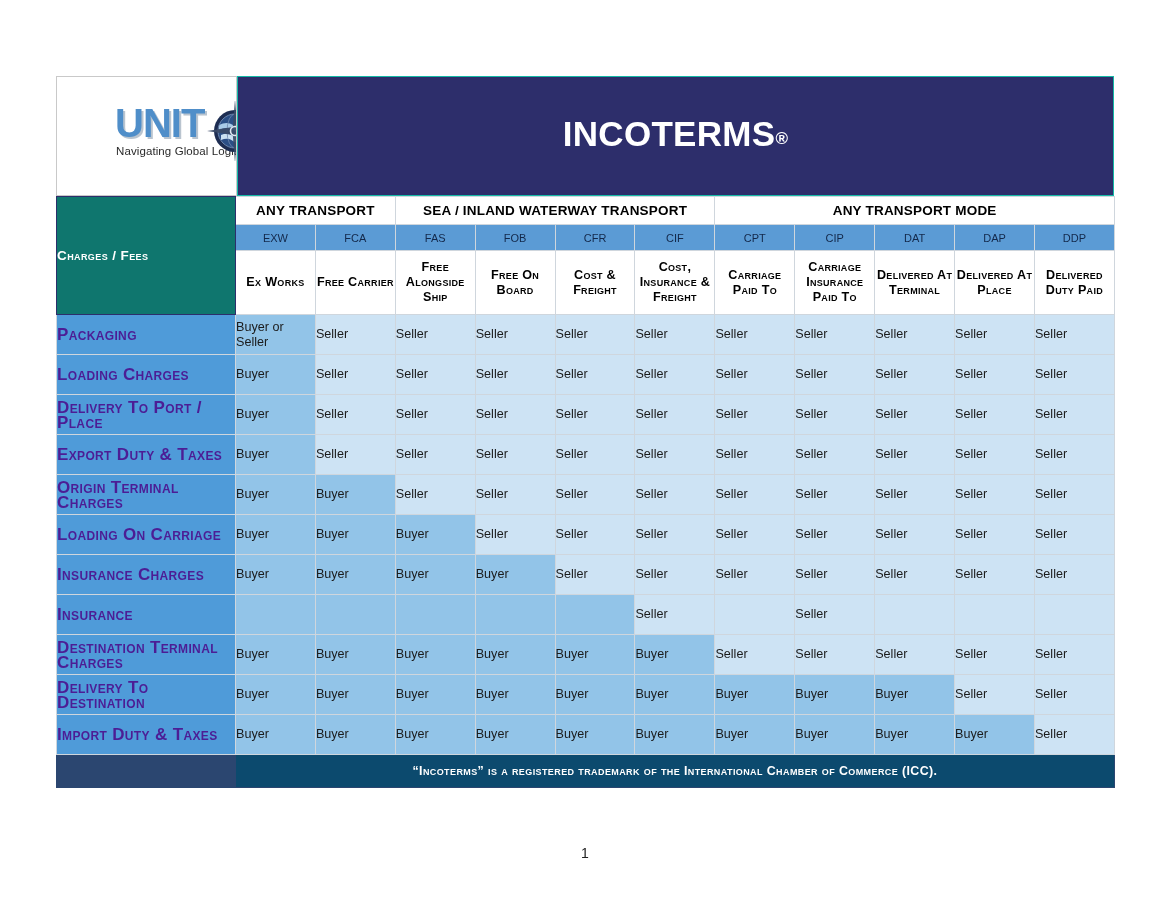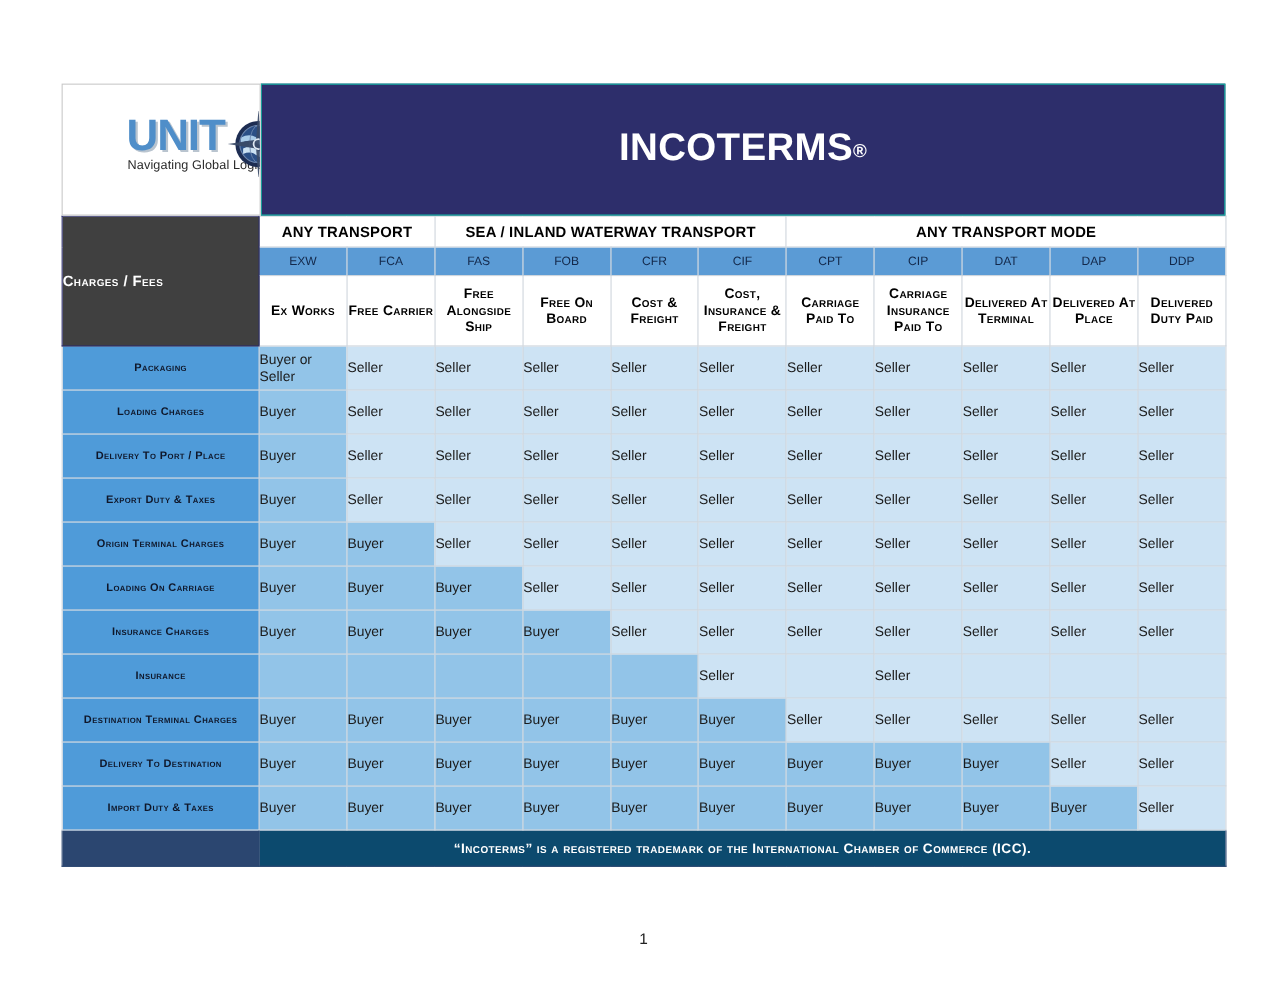--- a/index.html
+++ b/index.html
@@ -69,32 +69,32 @@
     background:#5b9bd5;color:#13284a;
     font-size:11px;text-align:center;height:25px;
   }
   .colhdr{
     background:#ffffff;color:#000000;text-align:center;
     height:63px;padding:2px 1px;
     font-weight:bold;font-size:12.6px;line-height:15px;
     font-variant:small-caps;letter-spacing:.3px;
   }
   .chargeshdr{
-    background:#404040;color:#ffffff;
+    background:#0f766e;color:#ffffff;
     font-weight:bold;font-size:13.5px;
     font-variant:small-caps;letter-spacing:.4px;
     padding-left:10px;text-align:left;
     border:1px solid #2d2e6b !important;
   }
 
   .rowlab{
-    background:#4f9bd9;color:#0f172a;
-    font-weight:bold;font-size:10px;line-height:15px;
+    background:#4f9bd9;color:#4c1d95;
+    font-weight:bold;font-size:17px;line-height:15px;
     font-variant:small-caps;letter-spacing:.35px;
-    padding:3px 6px 3px 10px;text-align:center;
+    padding:3px 6px 3px 10px;text-align:left;
     border-color:#6fb0e2;
   }
   td.cell{
     font-size:12.6px;color:#1b1b1b;
     padding:3px 0 3px 8px;text-align:left;line-height:15px;
   }
   td.buyer{background:#92c4e8;}
   td.seller{background:#cde3f4;}
 
   .footer{

